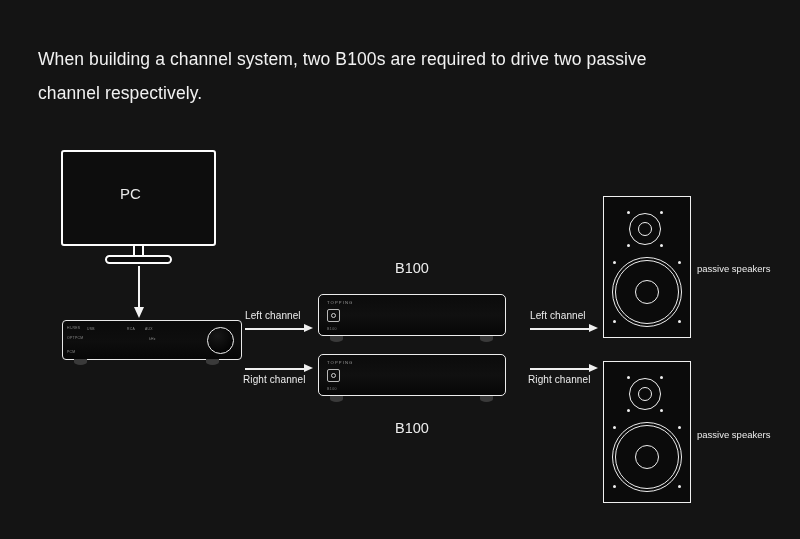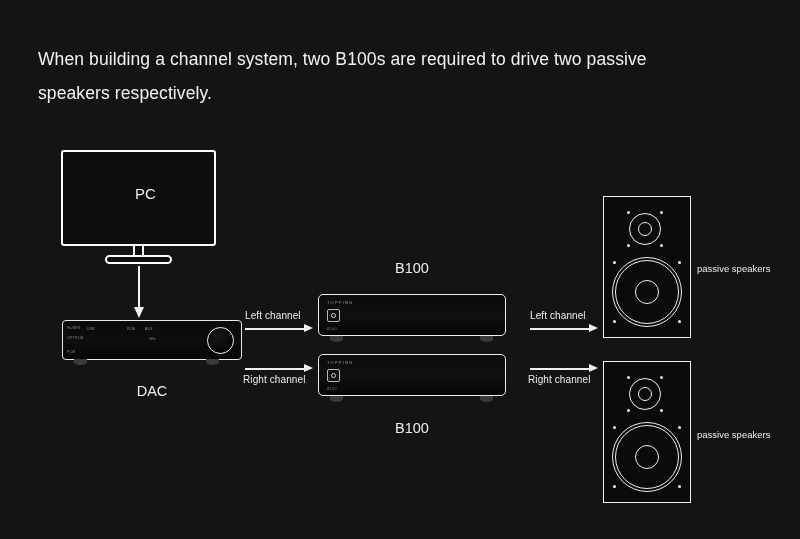--- a/index.html
+++ b/index.html
@@ -13,21 +13,21 @@
 
   
   #heading{left:38px;top:42px;width:700px;font-size:17.5px;line-height:34px;color:#f2f2f2;letter-spacing:.1px;}
   #heading .ln{display:block;white-space:nowrap;}
 
   
   .stroke{border:2px solid #fdfdfd;background:#0d0d0d;box-sizing:border-box;}
 
   
   #monitor{left:61px;top:150px;width:155px;height:96px;border-radius:3px;}
-  #monitor-label{left:76px;top:185px;width:139px;text-align:center;font-size:15px;color:#e9e9e9;}
+  #monitor-label{left:61px;top:185px;width:139px;text-align:center;font-size:15px;color:#e9e9e9;}
   #monitor-neck{left:133px;top:246px;width:11px;height:11px;background:#0d0d0d;border-left:2px solid #fdfdfd;border-right:2px solid #fdfdfd;box-sizing:border-box;}
   #monitor-base{left:105px;top:255px;width:67px;height:9px;border:2px solid #fdfdfd;border-radius:6px;background:#0d0d0d;box-sizing:border-box;}
 
   
   #arrow-pc-dac{left:133px;top:266px;width:12px;height:52px;}
   #arrow-pc-dac .shaft{position:absolute;left:5px;top:0;width:1.6px;height:43px;background:#f4f4f4;}
   #arrow-pc-dac .head{position:absolute;left:0.6px;top:41px;width:0;height:0;border-left:5px solid transparent;border-right:5px solid transparent;border-top:11px solid #f4f4f4;}
 
   
   #dac{left:62px;top:320px;width:180px;height:40px;border:1.6px solid #e9e9e9;border-radius:4px;
@@ -92,21 +92,21 @@
   #spk1-label{left:697px;top:263px;}
   #spk2-label{left:697px;top:429px;}
 </style>
 </head>
 <body>
 
 <div class="stage">
 
   <div class="abs" id="heading">
     <span class="ln">When building a channel system, two B100s are required to drive two passive</span>
-    <span class="ln">speakers respectively.</span>
+    <span class="ln">channel respectively.</span>
   </div>
 
   <div class="abs stroke" id="monitor"></div>
   <div class="abs" id="monitor-label">PC</div>
   <div class="abs" id="monitor-neck"></div>
   <div class="abs" id="monitor-base"></div>
 
   <div class="abs" id="arrow-pc-dac">
     <span class="shaft"></span>
       <span class="head"></span>
@@ -123,21 +123,20 @@
       <span class="tinylbl" style="left:80px;top:4px;">AUX</span>
       <span class="tinylbl" style="left:84px;top:14px;">kHz</span>
       <div id="dac-num">
         <span>768</span><span class="dec">.0</span>
       </div>
     </div>
     <div id="dac-knob"></div>
   </div>
   <div class="abs foot" id="dac-foot-l"></div>
   <div class="abs foot" id="dac-foot-r"></div>
-  <div class="abs" id="dac-label">DAC</div>
 
   <div class="abs" id="amp1-label">B100</div>
 
   <div class="abs amp" id="amp1">
     <span class="brand">TOPPING</span>
     <span class="pwr">
         <i></i>
       </span>
     <span class="model">B100</span>
   </div>

